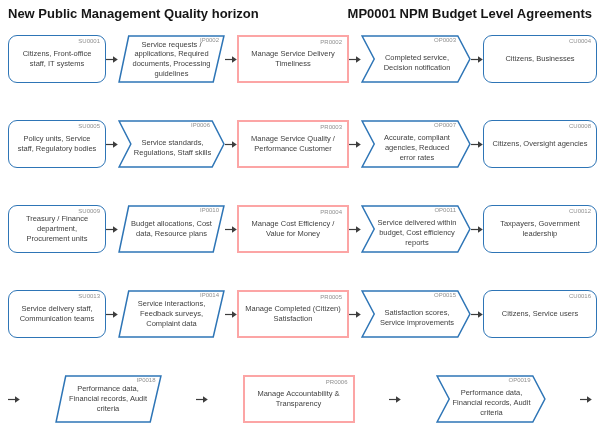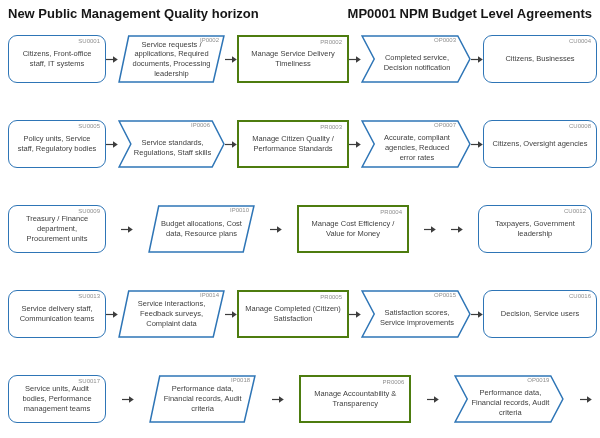--- a/index.html
+++ b/index.html
@@ -5,21 +5,21 @@
   html,body{margin:0;padding:0;background:#ffffff;}
   body{width:600px;height:438px;font-family:"Liberation Sans",sans-serif;overflow:hidden;}
   .page{width:600px;height:438px;box-sizing:border-box;padding:6px 8px 0 8px;}
   .titles{display:flex;justify-content:space-between;align-items:flex-end;
           font-size:13px;font-weight:bold;color:#161616;margin-bottom:14px;}
   .rows{display:block;}
   .row{display:flex;align-items:center;justify-content:space-between;height:48px;margin-bottom:37px;}
   .row:last-child{margin-bottom:0;}
   .shape{position:relative;height:48px;box-sizing:border-box;flex:0 0 auto;background:#fff;}
   .su,.cu{border:1.5px solid #2E75B6;border-radius:9px;}
-  .pr{border:2px solid #4d7c0f;}
+  .pr{border:2px solid #fca5a5;}
   .su{width:98px;} .ip{width:107px;} .pr{width:112px;} .op{width:110px;} .cu{width:114px;}
   .io{background:transparent;}
   .io svg.bg{position:absolute;left:0;top:0;width:100%;height:100%;display:block;}
   .io svg.bg polygon{fill:#ffffff;stroke:#2E75B6;stroke-width:1.5;vector-effect:non-scaling-stroke;stroke-linejoin:miter;}
   .stext{position:absolute;left:0;top:0;right:0;bottom:0;display:flex;align-items:center;justify-content:center;
          text-align:center;font-size:7.5px;line-height:1.3;color:#3f3f3f;padding:2px 6px;box-sizing:border-box;}
   .para .stext{padding:2px 13px;}
   .chev .stext{padding:10px 13px 2px 15px;}
   .sid{position:absolute;top:2px;right:5px;font-size:6px;color:#8f8f8f;line-height:1;}
   .para .sid{right:6px;}
@@ -51,21 +51,21 @@
           <svg viewBox="0 0 12 9" preserveAspectRatio="none">
             <line x1="0" y1="4.5" x2="8" y2="4.5"></line>
             <polygon points="7,1.2 11.8,4.5 7,7.8"></polygon>
           </svg>
         </div>
       <div class="shape io ip para">
         <svg class="bg" viewBox="0 0 100 48" preserveAspectRatio="none">
             <polygon points="10,1 99,1 89,47 1,47"></polygon>
           </svg>
         <span class="sid">IP0002</span>
-        <div class="stext">Service requests / applications, Required documents, Processing leadership</div>
+        <div class="stext">Service requests / applications, Required documents, Processing guidelines</div>
       </div>
       <div class="arrow">
           <svg viewBox="0 0 12 9" preserveAspectRatio="none">
             <line x1="0" y1="4.5" x2="8" y2="4.5"></line>
             <polygon points="7,1.2 11.8,4.5 7,7.8"></polygon>
           </svg>
         </div>
       <div class="shape pr">
         <span class="sid">PR0002</span>
         <div class="stext">Manage Service Delivery Timeliness</div>
@@ -114,21 +114,21 @@
         <div class="stext">Service standards, Regulations, Staff skills</div>
       </div>
       <div class="arrow">
           <svg viewBox="0 0 12 9" preserveAspectRatio="none">
             <line x1="0" y1="4.5" x2="8" y2="4.5"></line>
             <polygon points="7,1.2 11.8,4.5 7,7.8"></polygon>
           </svg>
         </div>
       <div class="shape pr">
         <span class="sid">PR0003</span>
-        <div class="stext">Manage Citizen Quality / Performance Standards</div>
+        <div class="stext">Manage Service Quality / Performance Customer</div>
       </div>
       <div class="arrow">
           <svg viewBox="0 0 12 9" preserveAspectRatio="none">
             <line x1="0" y1="4.5" x2="8" y2="4.5"></line>
             <polygon points="7,1.2 11.8,4.5 7,7.8"></polygon>
           </svg>
         </div>
       <div class="shape io op chev">
         <svg class="bg" viewBox="0 0 100 48" preserveAspectRatio="none">
             <polygon points="1,1 88,1 99,24 88,47 1,47 12,24"></polygon>
@@ -175,20 +175,27 @@
       <div class="shape pr">
         <span class="sid">PR0004</span>
         <div class="stext">Manage Cost Efficiency / Value for Money</div>
       </div>
       <div class="arrow">
           <svg viewBox="0 0 12 9" preserveAspectRatio="none">
             <line x1="0" y1="4.5" x2="8" y2="4.5"></line>
             <polygon points="7,1.2 11.8,4.5 7,7.8"></polygon>
           </svg>
         </div>
+      <div class="shape io op chev">
+        <svg class="bg" viewBox="0 0 100 48" preserveAspectRatio="none">
+            <polygon points="1,1 88,1 99,24 88,47 1,47 12,24"></polygon>
+          </svg>
+        <span class="sid">OP0011</span>
+        <div class="stext">Service delivered within budget, Cost efficiency reports</div>
+      </div>
       <div class="arrow">
           <svg viewBox="0 0 12 9" preserveAspectRatio="none">
             <line x1="0" y1="4.5" x2="8" y2="4.5"></line>
             <polygon points="7,1.2 11.8,4.5 7,7.8"></polygon>
           </svg>
         </div>
       <div class="shape cu">
         <span class="sid">CU0012</span>
         <div class="stext">Taxpayers, Government leadership</div>
       </div>
@@ -236,29 +243,25 @@
         <div class="stext">Satisfaction scores, Service improvements</div>
       </div>
       <div class="arrow">
           <svg viewBox="0 0 12 9" preserveAspectRatio="none">
             <line x1="0" y1="4.5" x2="8" y2="4.5"></line>
             <polygon points="7,1.2 11.8,4.5 7,7.8"></polygon>
           </svg>
         </div>
       <div class="shape cu">
         <span class="sid">CU0016</span>
-        <div class="stext">Decision, Service users</div>
-      </div>
-    </div>
-
-    <div class="row">
-      <div class="shape su">
-        <span class="sid">SU0017</span>
-        <div class="stext">Service units, Audit bodies, Performance management teams</div>
-      </div>
+        <div class="stext">Citizens, Service users</div>
+      </div>
+    </div>
+
+    <div class="row">
       <div class="arrow">
           <svg viewBox="0 0 12 9" preserveAspectRatio="none">
             <line x1="0" y1="4.5" x2="8" y2="4.5"></line>
             <polygon points="7,1.2 11.8,4.5 7,7.8"></polygon>
           </svg>
         </div>
       <div class="shape io ip para">
         <svg class="bg" viewBox="0 0 100 48" preserveAspectRatio="none">
             <polygon points="10,1 99,1 89,47 1,47"></polygon>
           </svg>

